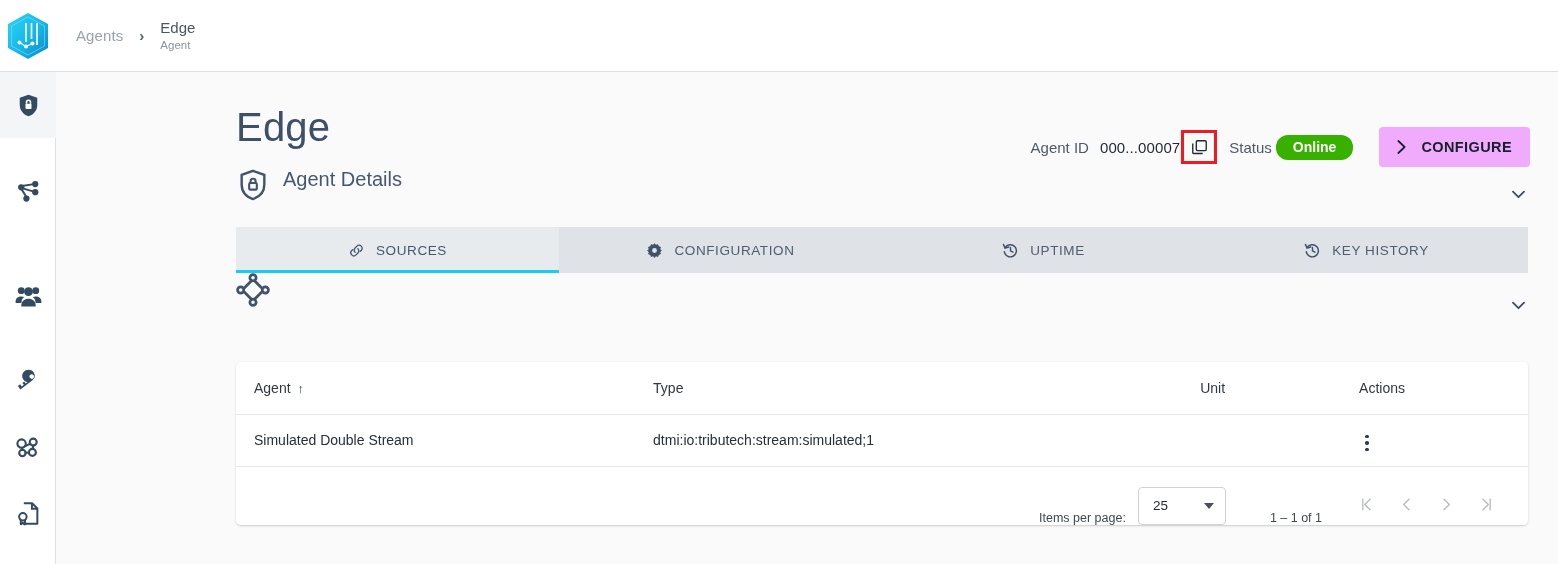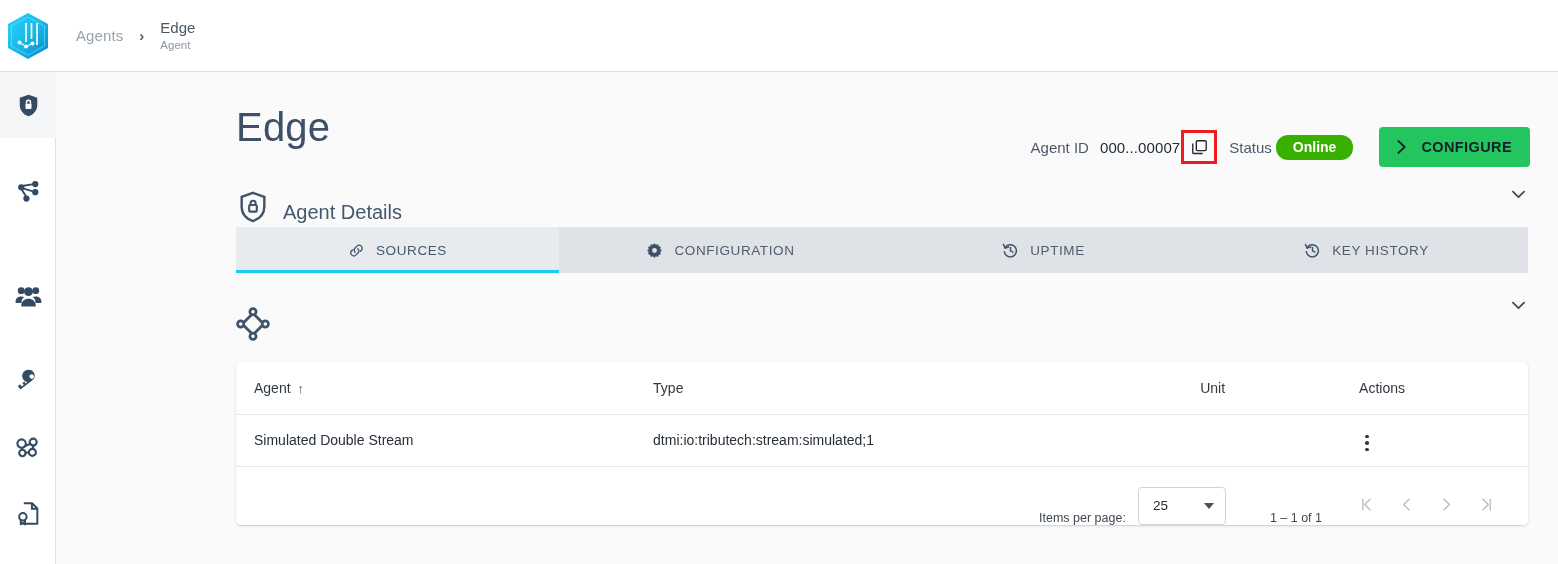--- a/index.html
+++ b/index.html
@@ -97,38 +97,38 @@
     background: #38b000;
     color: #ffffff;
     border-radius: 12px;
     font-size: 14px; font-weight: bold;
     padding: 5px 17px 6px;
     line-height: 1;
     text-align: right;
   }
   .configure-btn {
     margin-left: 26px;
-    background: #22c55e;
+    background: #f0abfc;
     border: none; border-radius: 4px;
     height: 40px;
     padding: 0 18px 0 14px;
     display: flex; align-items: center; gap: 12px;
     cursor: pointer;
   }
   .configure-label {
     font-size: 14.5px; font-weight: bold; color: #16202b;
     letter-spacing: .4px;
   }
 
   
   .section-head {
     position: relative;
     margin: 0 30px 0 180px;
     height: 56px;
-    display: flex; align-items: flex-end;
+    display: flex; align-items: flex-start;
     cursor: pointer;
   }
   .section-icon { width: 34px; height: 34px; margin-right: 13px; flex: 0 0 34px; }
   .section-title { font-size: 20px; color: #45586f; font-weight: 400; }
   .section-chevron {
     position: absolute; right: 0; top: 50%;
     transform: translateY(-50%);
   }
 
   

